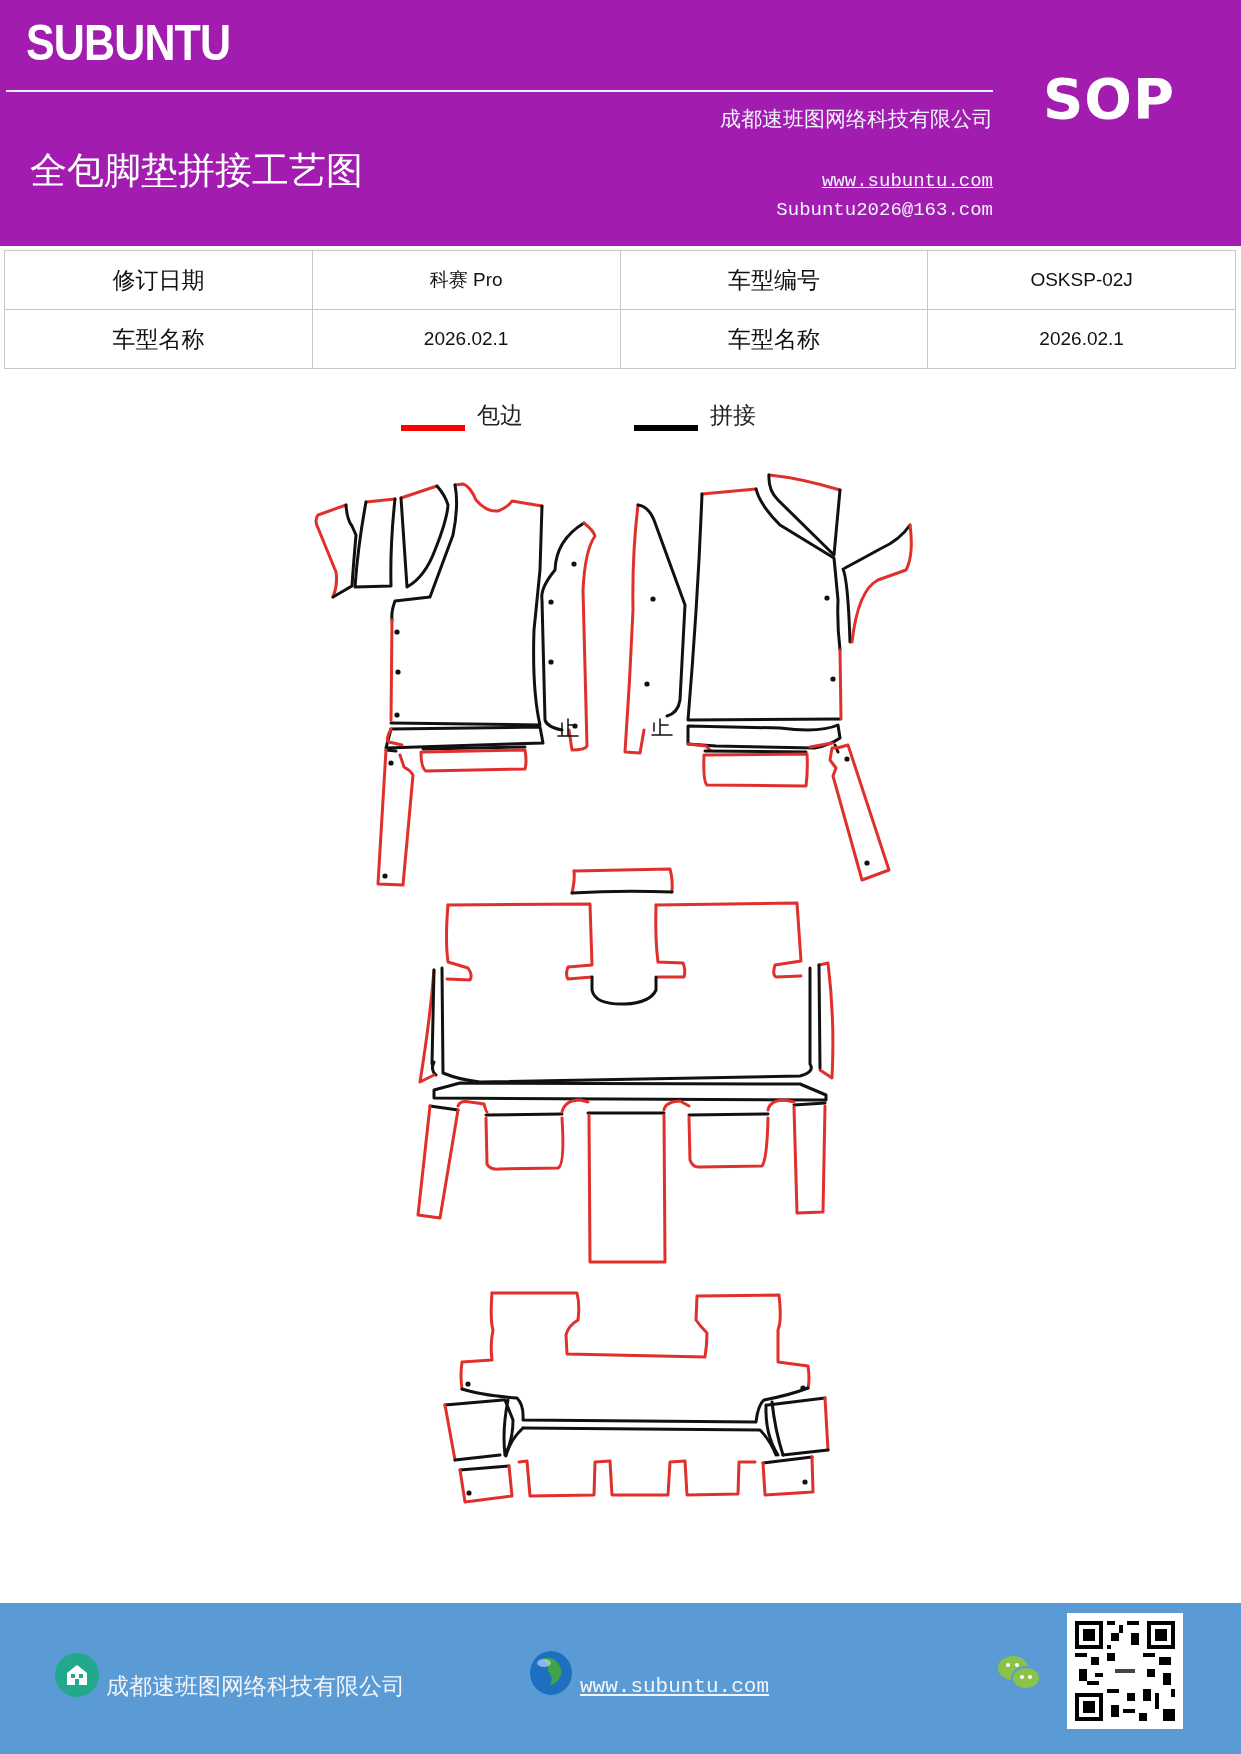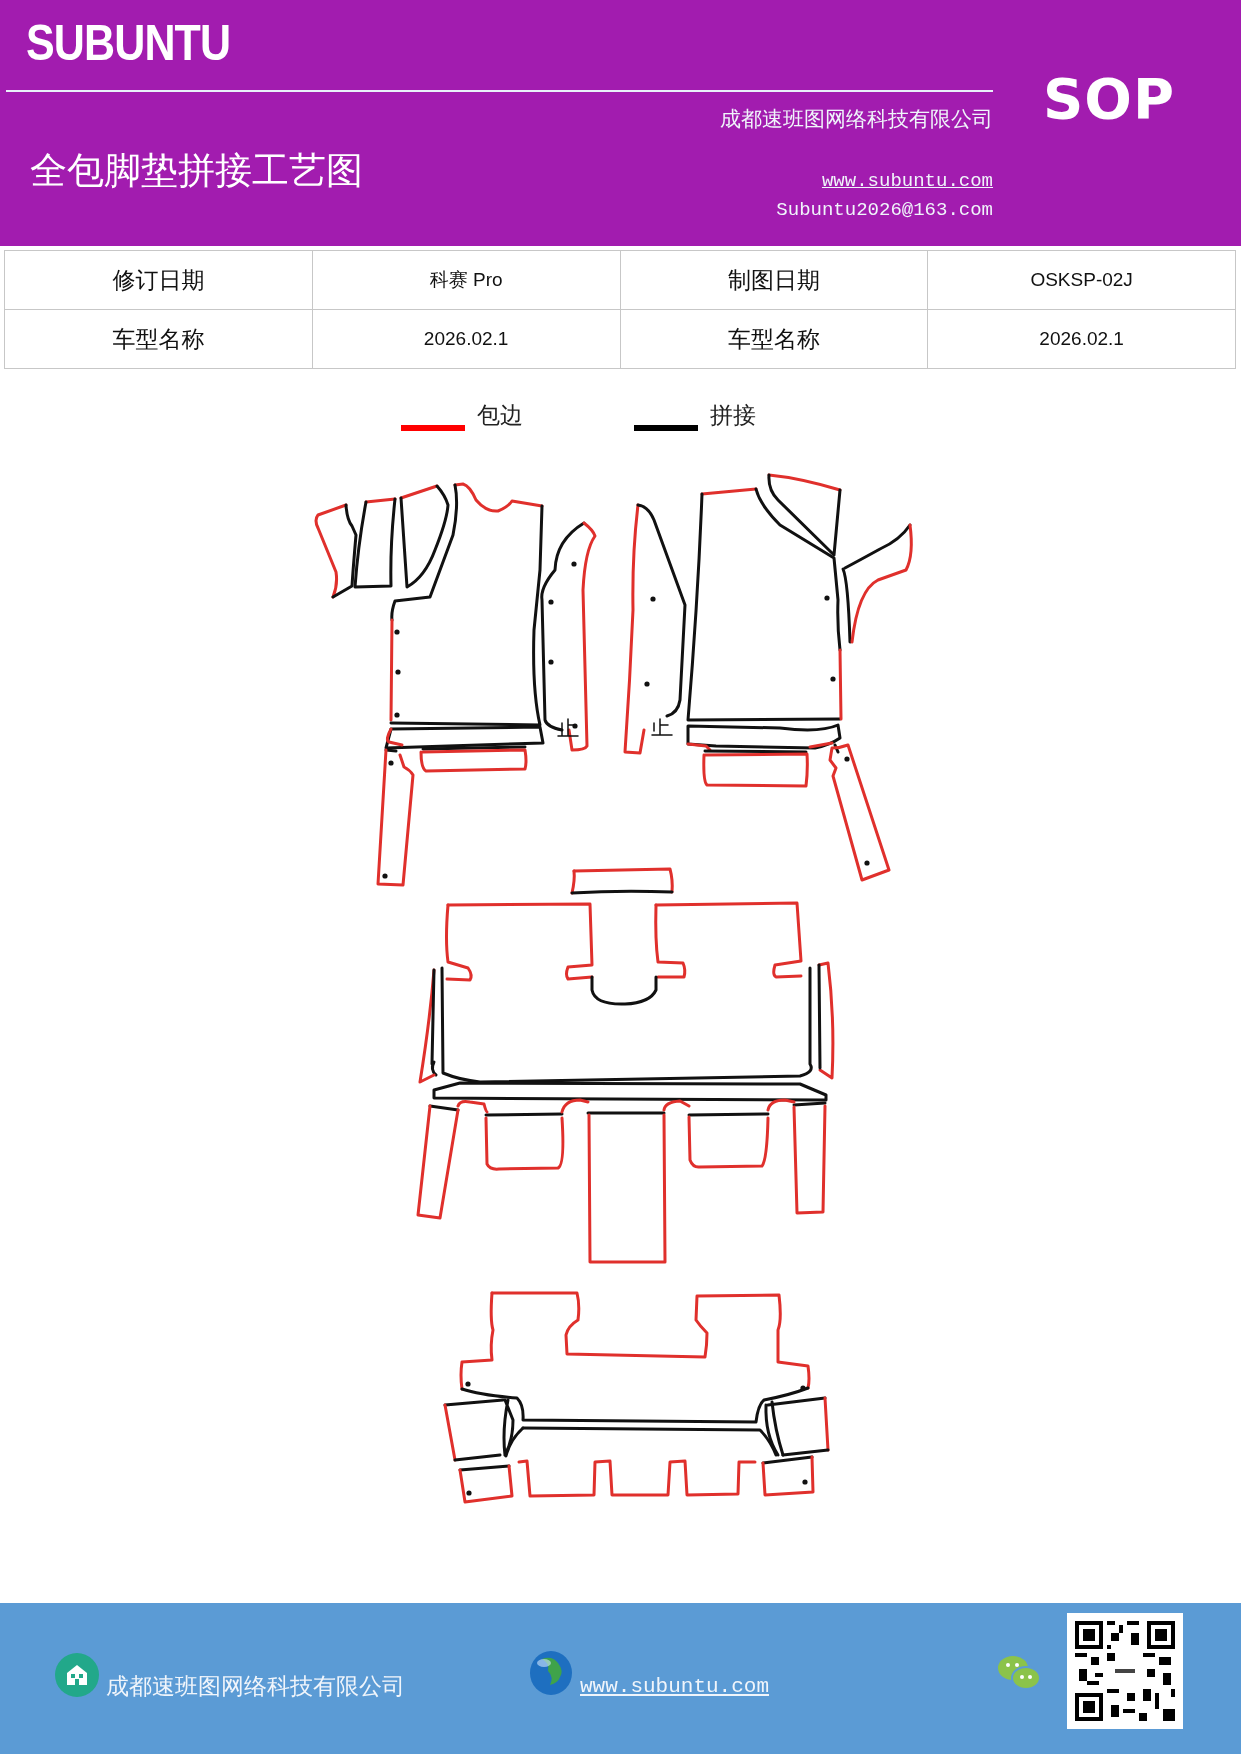--- a/index.html
+++ b/index.html
@@ -42,21 +42,21 @@
   <div class="site">www.subuntu.com</div>
   <div class="email">Subuntu2026@163.com</div>
   <div class="sop">SOP</div>
 </div>
 
 <table class="info">
   <tbody>
       <tr>
     <td class="lbl">修订日期</td>
     <td class="val">科赛 Pro</td>
-    <td class="lbl">制图日期</td>
+    <td class="lbl">车型编号</td>
     <td class="val">OSKSP-02J</td>
   </tr>
   <tr>
     <td class="lbl">车型名称</td>
     <td class="val">2026.02.1</td>
     <td class="lbl">车型名称</td>
     <td class="val">2026.02.1</td>
   </tr>
 </tbody>
   </table>

